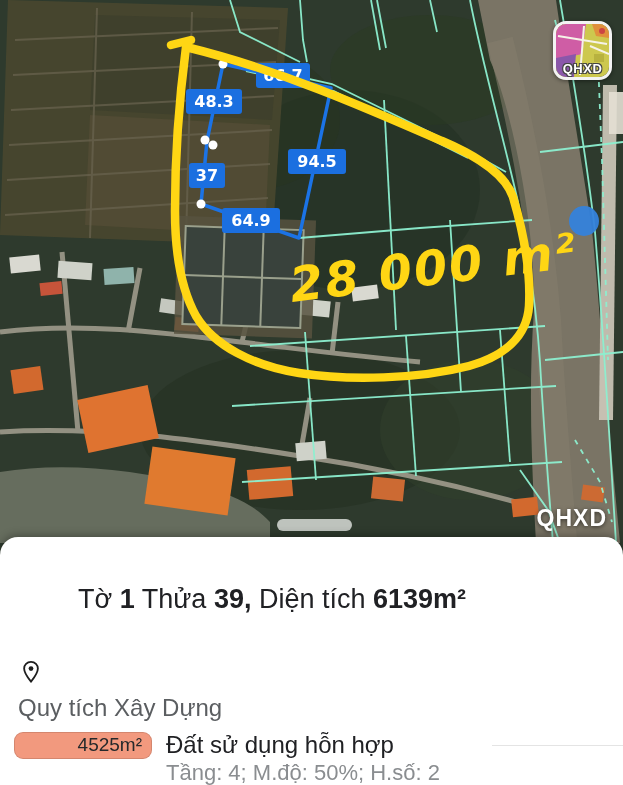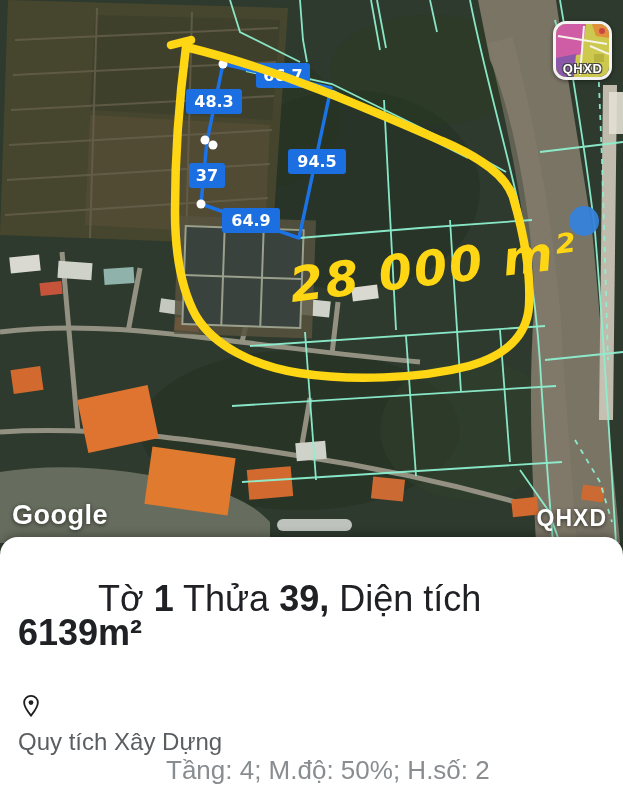--- a/index.html
+++ b/index.html
@@ -20,34 +20,34 @@
     letter-spacing:.5px;text-shadow:0 1px 4px rgba(0,0,0,.6);}
   .qhxd-tag{position:absolute;right:16px;top:505px;color:#fff;font-size:23px;font-weight:bold;
     letter-spacing:1px;text-shadow:0 1px 4px rgba(0,0,0,.6);}
   .drag-handle{position:absolute;left:277px;top:519px;width:75px;height:12px;border-radius:7px;
     background:#cbcfca;opacity:.92;cursor:grab;}
 
   
   .sheet{position:absolute;left:0;top:537px;width:623px;height:248px;background:#fff;
     border-radius:18px 18px 0 0;box-shadow:0 -2px 8px rgba(0,0,0,.3);overflow:hidden;}
   .sheet-inner{padding:10px 16px 0 14px;color:#202124;}
-  .title{font-size:36px;line-height:34px;margin:1px 0 0 4px;white-space:pre-wrap;}
+  .title{font-size:27px;line-height:34px;margin:1px 0 0 4px;white-space:pre-wrap;}
   .title .b{font-weight:bold;}
   .loc-row{display:flex;align-items:center;gap:7px;margin:6px 0 0 6px;height:31px;}
   .loc-row .pin{flex:0 0 auto;}
   .loc-text{font-size:25px;}
   .loc-link{color:#2e7cf0;text-decoration:underline;cursor:pointer;}
   .loc-sep{color:#202124;}
   .section-heading{margin:7px 0 0 4px;font-size:24px;color:#5b5e61;}
   .legend-row{display:flex;align-items:center;gap:14px;margin-top:9px;position:relative;}
   .pill{flex:0 0 138px;height:27px;border-radius:9px;display:flex;align-items:center;
     justify-content:flex-end;padding-right:10px;box-sizing:border-box;
     font-size:19px;color:#26292b;box-shadow:inset 0 0 0 1px rgba(0,0,0,.12);}
   .legend-label{font-size:24px;color:#202124;}
-  .legend-sub{margin:2px 0 0 152px;font-size:26px;color:#8a8d90;line-height:24px;}
+  .legend-sub{margin:2px 0 0 152px;font-size:22px;color:#8a8d90;line-height:24px;}
   .r1-divider{position:absolute;left:478px;top:14px;width:145px;height:1px;background:#e4e4e4;}
 </style>
 </head>
 <body>
 
 <div class="app">
 
   <div class="map">
     <svg class="map-svg" width="623" height="543" viewBox="0 0 623 543">
 
@@ -211,38 +211,42 @@
           <path d="M28,2 L24,51"></path>
           <path d="M34,22 L53,30"></path>
         </g>
         <rect x="38" y="30" width="10" height="8" fill="#b8b23f"></rect>
         <rect x="33" y="40" width="12" height="7" fill="#d4cf56"></rect>
         <circle cx="46" cy="7" r="3" fill="#c44"></circle>
       </svg>
       <span class="thumb-label">QHXD</span>
     </div>
 
-    <div class="google-mark">Google</div>
     <div class="qhxd-tag">QHXD</div>
     <div class="drag-handle"></div>
   </div>
 
   <div class="sheet">
     <div class="sheet-inner">
 
       <div class="title">
         <span>Tờ </span><span class="b">1</span><span> Thửa </span><span class="b">39,</span><span> Diện tích </span><span class="b">6139m²</span>
       </div>
 
       <div class="loc-row">
         <svg class="pin" width="22" height="26" viewBox="0 0 24 26">
           <path d="M12,2 C7.6,2 4.5,5.2 4.5,9.3 C4.5,14.5 12,23.5 12,23.5 C12,23.5 19.5,14.5 19.5,9.3 C19.5,5.2 16.4,2 12,2 Z" fill="none" stroke="#1f1f1f" stroke-width="2"></path>
           <circle cx="12" cy="9.3" r="2.6" fill="#1f1f1f"></circle>
         </svg>
       </div>
 
       <div class="section-heading">Quy tích Xây Dựng</div>
 
+      <div class="legend-row r1">
+        <div class="pill" style="background: rgb(242, 153, 126);">4525m²</div>
+        <div class="legend-label">Đất sử dụng hỗn hợp</div>
+        <div class="r1-divider"></div>
+      </div>
       <div class="legend-sub">Tầng: 4; M.độ: 50%; H.số: 2</div>
 
     </div>
   </div>
 </div>
 
 </body></html>

